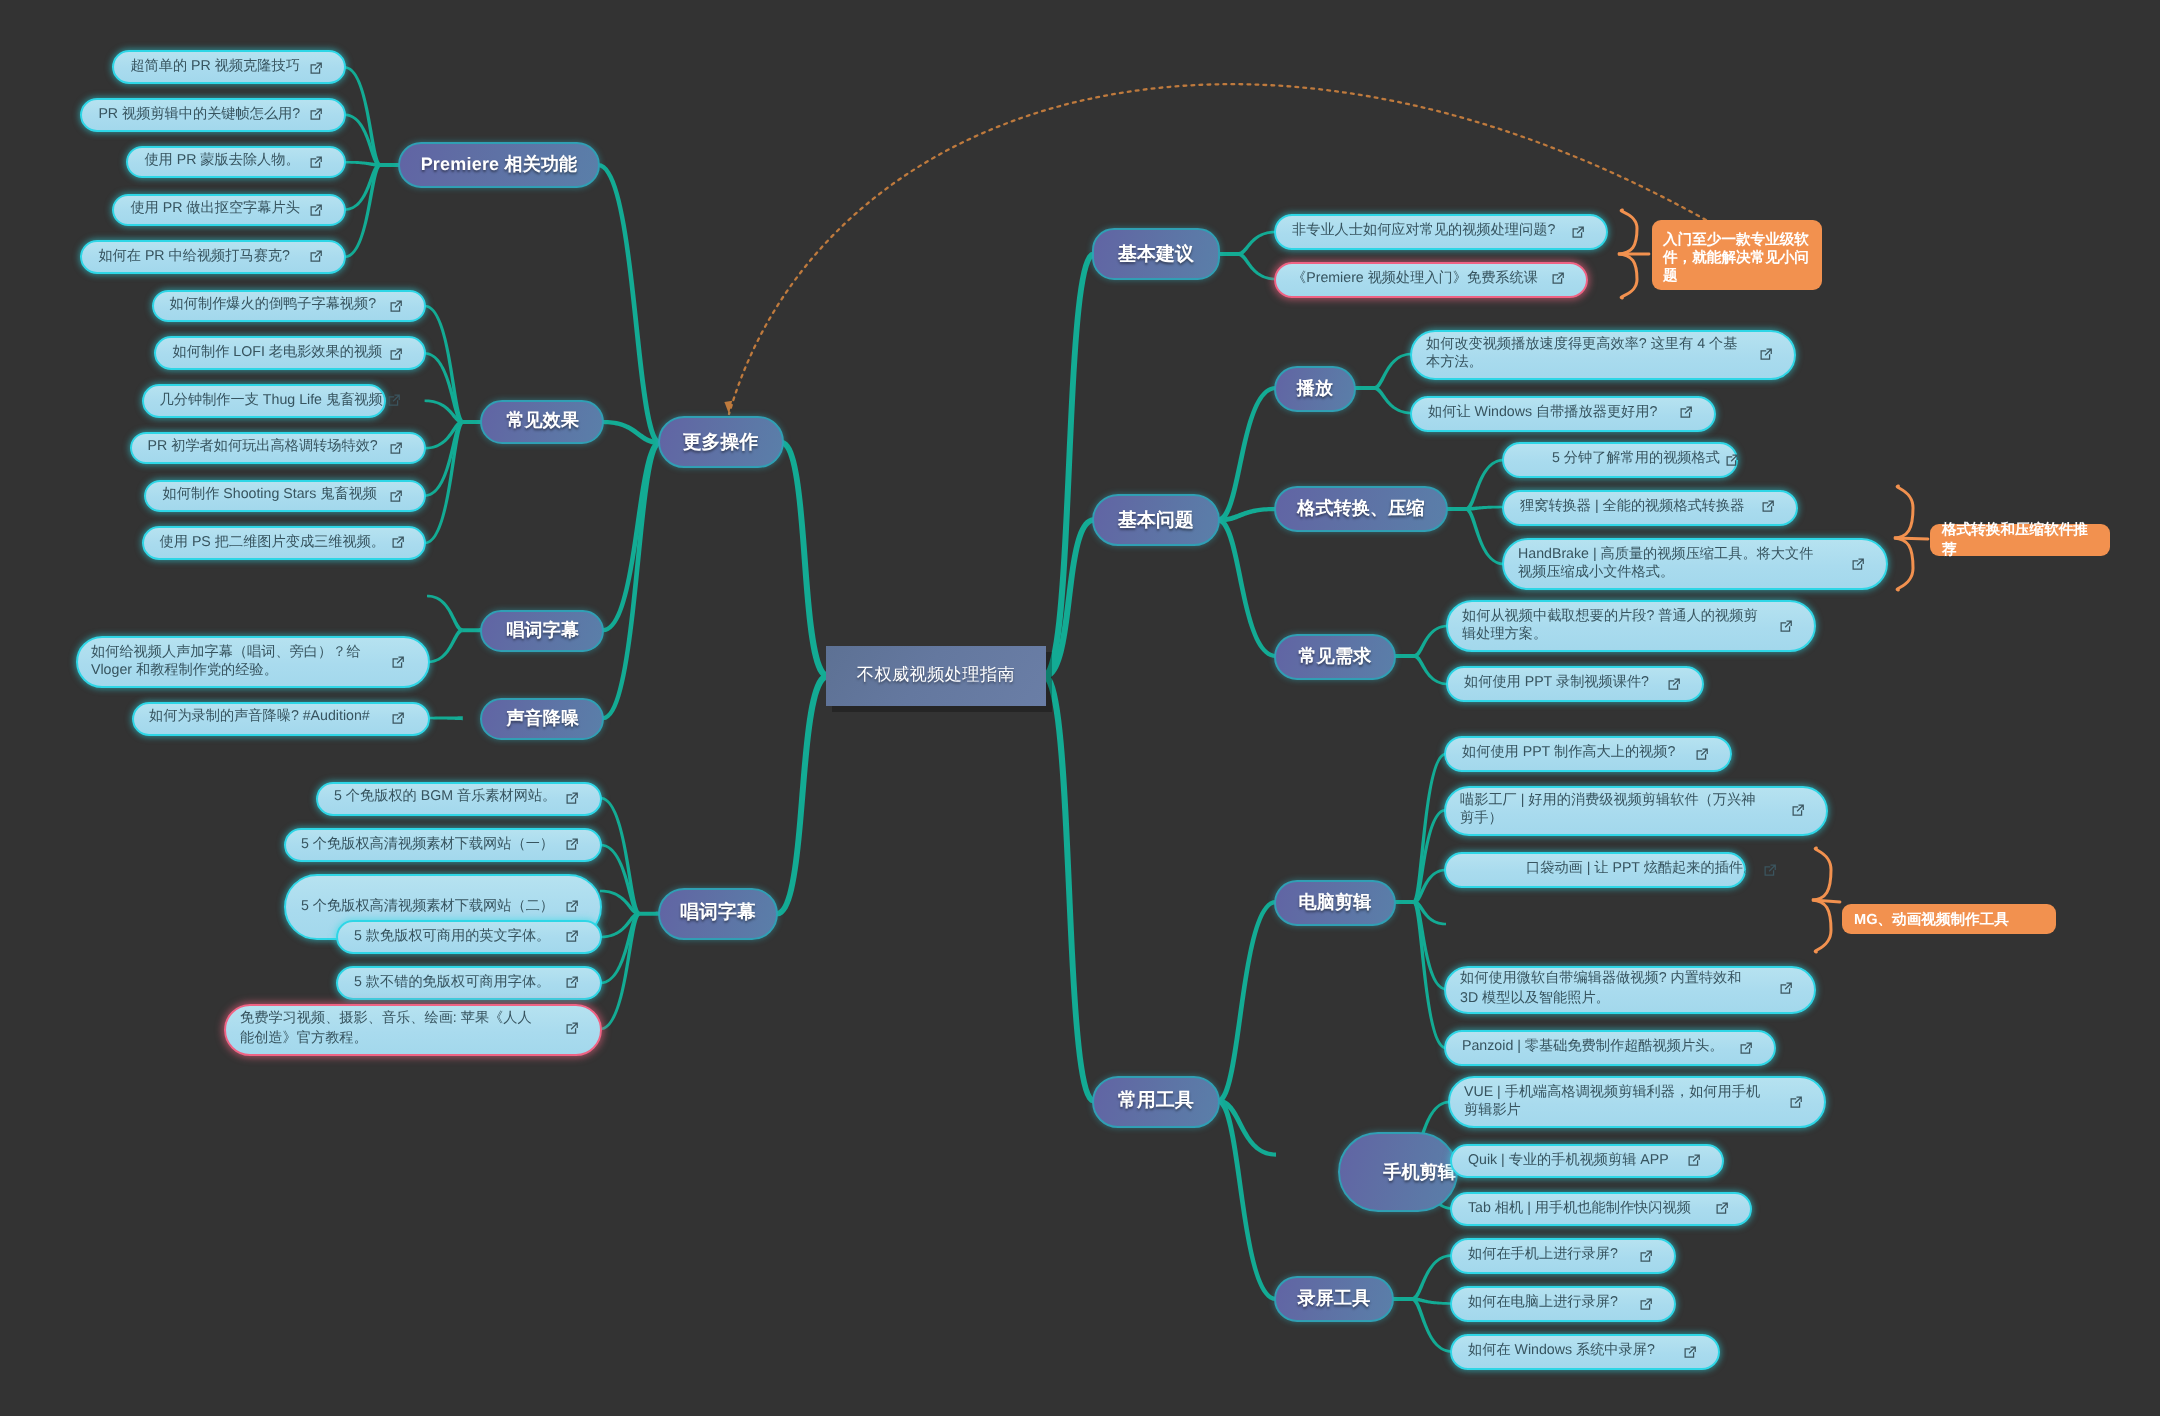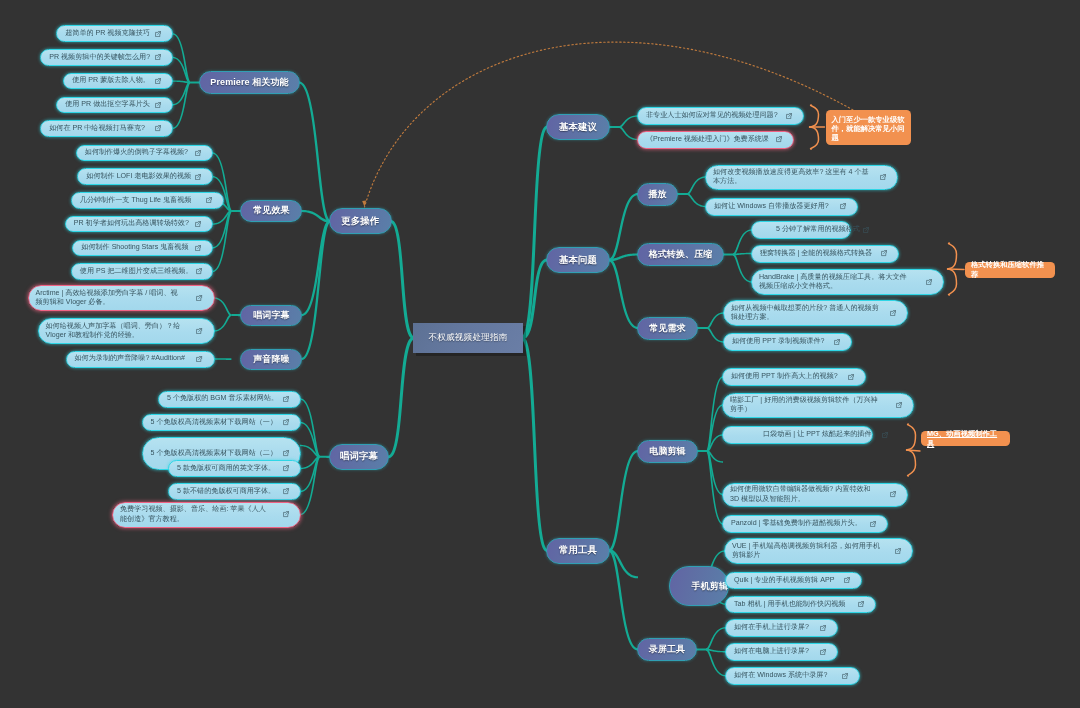--- a/index.html
+++ b/index.html
@@ -170,21 +170,21 @@
       <svg class="lk" viewBox="0 0 12 12">
         <path d="M9.3 6.6 V10.9 H1.1 V2.7 H5.4 M6.9 1.1 H10.9 V5.1 M10.7 1.3 L5.4 6.6" fill="none" stroke="#3b555f" stroke-width="1.2" stroke-linecap="square" stroke-linejoin="miter"></path>
       </svg>
     </div>
   <div class="leaf" style="left:77.3px;top:168.4px;width:136px;height:16.6px;">
       <span class="txt nw">如何制作 LOFI 老电影效果的视频</span>
       <svg class="lk" viewBox="0 0 12 12">
         <path d="M9.3 6.6 V10.9 H1.1 V2.7 H5.4 M6.9 1.1 H10.9 V5.1 M10.7 1.3 L5.4 6.6" fill="none" stroke="#3b555f" stroke-width="1.2" stroke-linecap="square" stroke-linejoin="miter"></path>
       </svg>
     </div>
-  <div class="leaf" style="left:70.8px;top:192.1px;width:153px;height:16.6px;">
+  <div class="leaf" style="left:70.8px;top:192.1px;width:122px;height:16.6px;">
       <span class="txt nw">几分钟制作一支 Thug Life 鬼畜视频</span>
       <svg class="lk" viewBox="0 0 12 12">
         <path d="M9.3 6.6 V10.9 H1.1 V2.7 H5.4 M6.9 1.1 H10.9 V5.1 M10.7 1.3 L5.4 6.6" fill="none" stroke="#3b555f" stroke-width="1.2" stroke-linecap="square" stroke-linejoin="miter"></path>
       </svg>
     </div>
   <div class="leaf" style="left:64.8px;top:215.8px;width:148.5px;height:16.6px;">
       <span class="txt nw">PR 初学者如何玩出高格调转场特效?</span>
       <svg class="lk" viewBox="0 0 12 12">
         <path d="M9.3 6.6 V10.9 H1.1 V2.7 H5.4 M6.9 1.1 H10.9 V5.1 M10.7 1.3 L5.4 6.6" fill="none" stroke="#3b555f" stroke-width="1.2" stroke-linecap="square" stroke-linejoin="miter"></path>
       </svg>
@@ -196,27 +196,20 @@
       </svg>
     </div>
   <div class="leaf" style="left:70.8px;top:263.2px;width:142.5px;height:16.6px;">
       <span class="txt nw">使用 PS 把二维图片变成三维视频。</span>
       <svg class="lk" viewBox="0 0 12 12">
         <path d="M9.3 6.6 V10.9 H1.1 V2.7 H5.4 M6.9 1.1 H10.9 V5.1 M10.7 1.3 L5.4 6.6" fill="none" stroke="#3b555f" stroke-width="1.2" stroke-linecap="square" stroke-linejoin="miter"></path>
       </svg>
     </div>
   <div class="branch" style="left:240.4px;top:304.5px;width:62px;height:21.2px;">
       <span>唱词字幕</span>
-    </div>
-  <div class="leaf red ml" style="left:27.5px;top:285px;width:187px;height:26px;">
-      <span class="txt">Arctime | 高效给视频添加旁白字幕 / 唱词、视
-频剪辑和 Vloger 必备。</span>
-      <svg class="lk" viewBox="0 0 12 12">
-        <path d="M9.3 6.6 V10.9 H1.1 V2.7 H5.4 M6.9 1.1 H10.9 V5.1 M10.7 1.3 L5.4 6.6" fill="none" stroke="#3b555f" stroke-width="1.2" stroke-linecap="square" stroke-linejoin="miter"></path>
-      </svg>
     </div>
   <div class="leaf ml" style="left:37.5px;top:318px;width:177px;height:26px;">
       <span class="txt">如何给视频人声加字幕（唱词、旁白）？给
 Vloger 和教程制作党的经验。</span>
       <svg class="lk" viewBox="0 0 12 12">
         <path d="M9.3 6.6 V10.9 H1.1 V2.7 H5.4 M6.9 1.1 H10.9 V5.1 M10.7 1.3 L5.4 6.6" fill="none" stroke="#3b555f" stroke-width="1.2" stroke-linecap="square" stroke-linejoin="miter"></path>
       </svg>
     </div>
   <div class="branch" style="left:240.4px;top:348.5px;width:62px;height:21.2px;">
       <span>声音降噪</span>
@@ -260,21 +253,21 @@
         <path d="M9.3 6.6 V10.9 H1.1 V2.7 H5.4 M6.9 1.1 H10.9 V5.1 M10.7 1.3 L5.4 6.6" fill="none" stroke="#3b555f" stroke-width="1.2" stroke-linecap="square" stroke-linejoin="miter"></path>
       </svg>
     </div>
   <div class="leaf red ml" style="left:112px;top:501.5px;width:189px;height:26px;">
       <span class="txt">免费学习视频、摄影、音乐、绘画: 苹果《人人
 能创造》官方教程。</span>
       <svg class="lk" viewBox="0 0 12 12">
         <path d="M9.3 6.6 V10.9 H1.1 V2.7 H5.4 M6.9 1.1 H10.9 V5.1 M10.7 1.3 L5.4 6.6" fill="none" stroke="#3b555f" stroke-width="1.2" stroke-linecap="square" stroke-linejoin="miter"></path>
       </svg>
     </div>
-  <div class="branch l2" style="left:546px;top:114px;width:64px;height:26px;">
+  <div class="branch l2" style="left:546px;top:114px;width:64px;height:26px;border-radius:11px;">
       <span>基本建议</span>
     </div>
   <div class="leaf" style="left:637px;top:107px;width:167px;height:18px;">
       <span class="txt nw">非专业人士如何应对常见的视频处理问题?</span>
       <svg class="lk" viewBox="0 0 12 12">
         <path d="M9.3 6.6 V10.9 H1.1 V2.7 H5.4 M6.9 1.1 H10.9 V5.1 M10.7 1.3 L5.4 6.6" fill="none" stroke="#3b555f" stroke-width="1.2" stroke-linecap="square" stroke-linejoin="miter"></path>
       </svg>
     </div>
   <div class="leaf red" style="left:637px;top:130.5px;width:157px;height:18px;">
       <span class="txt nw">《Premiere 视频处理入门》免费系统课</span>
@@ -297,21 +290,21 @@
     </div>
   <div class="leaf" style="left:705px;top:197.5px;width:153px;height:18px;">
       <span class="txt nw">如何让 Windows 自带播放器更好用?</span>
       <svg class="lk" viewBox="0 0 12 12">
         <path d="M9.3 6.6 V10.9 H1.1 V2.7 H5.4 M6.9 1.1 H10.9 V5.1 M10.7 1.3 L5.4 6.6" fill="none" stroke="#3b555f" stroke-width="1.2" stroke-linecap="square" stroke-linejoin="miter"></path>
       </svg>
     </div>
   <div class="branch" style="left:637px;top:243px;width:87px;height:23px;">
       <span>格式转换、压缩</span>
     </div>
-  <div class="leaf" style="left:751px;top:221px;width:100px;height:18px;padding-left:24px;">
+  <div class="leaf" style="left:751px;top:221px;width:118px;height:18px;padding-left:24px;">
       <span class="txt nw">5 分钟了解常用的视频格式</span>
       <svg class="lk" viewBox="0 0 12 12">
         <path d="M9.3 6.6 V10.9 H1.1 V2.7 H5.4 M6.9 1.1 H10.9 V5.1 M10.7 1.3 L5.4 6.6" fill="none" stroke="#3b555f" stroke-width="1.2" stroke-linecap="square" stroke-linejoin="miter"></path>
       </svg>
     </div>
   <div class="leaf" style="left:751px;top:244.5px;width:148px;height:18px;">
       <span class="txt nw">狸窝转换器 | 全能的视频格式转换器</span>
       <svg class="lk" viewBox="0 0 12 12">
         <path d="M9.3 6.6 V10.9 H1.1 V2.7 H5.4 M6.9 1.1 H10.9 V5.1 M10.7 1.3 L5.4 6.6" fill="none" stroke="#3b555f" stroke-width="1.2" stroke-linecap="square" stroke-linejoin="miter"></path>
       </svg>
@@ -419,16 +412,16 @@
       <svg class="lk" viewBox="0 0 12 12">
         <path d="M9.3 6.6 V10.9 H1.1 V2.7 H5.4 M6.9 1.1 H10.9 V5.1 M10.7 1.3 L5.4 6.6" fill="none" stroke="#3b555f" stroke-width="1.2" stroke-linecap="square" stroke-linejoin="miter"></path>
       </svg>
     </div>
   <div class="anno multi" style="left:825.5px;top:109.5px;width:85px;height:35px;">
       <span>入门至少一款专业级软件，就能解决常见小问题</span>
     </div>
   <div class="anno" style="left:965px;top:261.5px;width:90px;height:16px;">
       <span>格式转换和压缩软件推荐</span>
     </div>
-  <div class="anno" style="left:921px;top:431px;width:89px;height:15px;text-decoration:underline;">
+  <div class="anno" style="left:921px;top:452px;width:107px;height:15px;">
       <span>MG、动画视频制作工具</span>
     </div>
 </div>
 
 </body></html>

